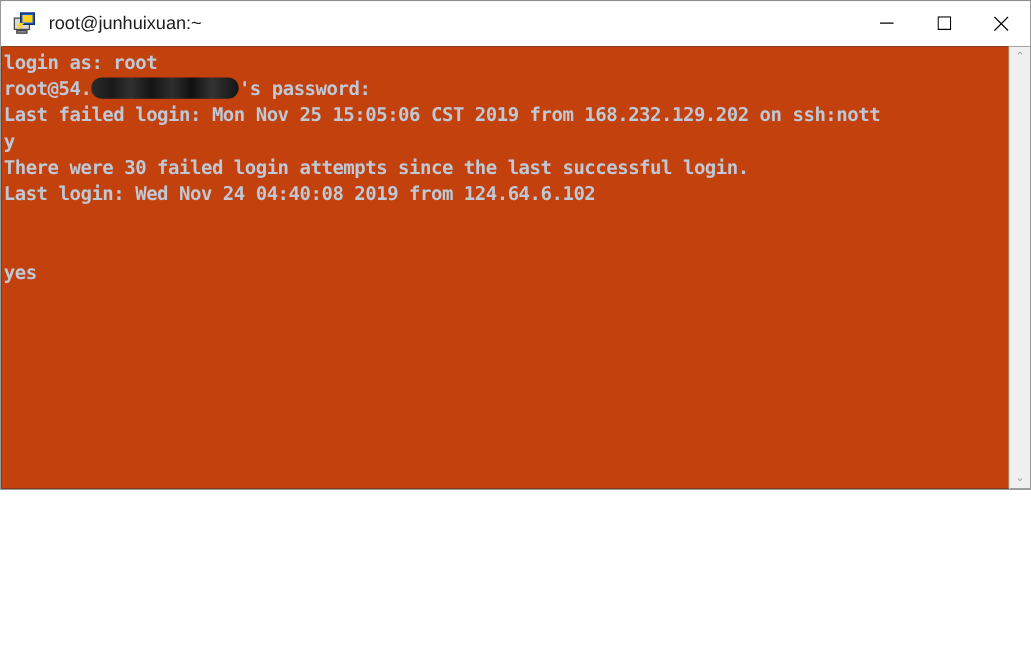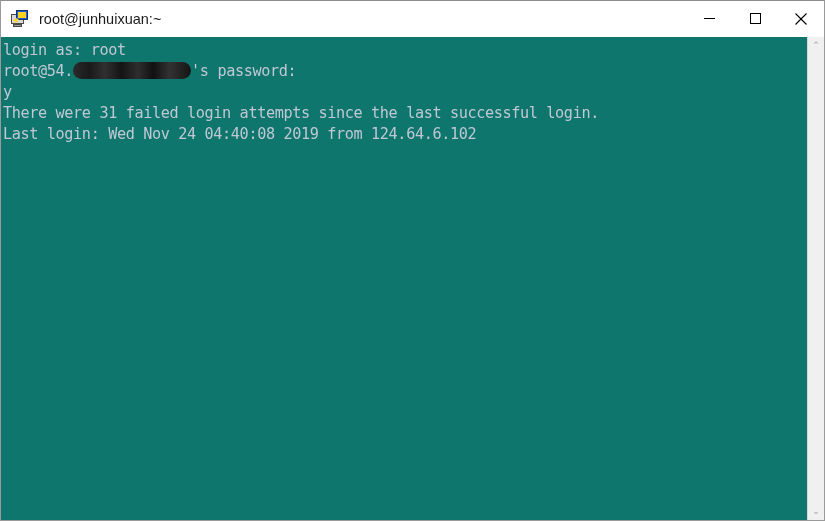--- a/index.html
+++ b/index.html
@@ -10,21 +10,21 @@
   body {
     width: 825px;
     height: 521px;
     overflow: hidden;
     font-family: "Liberation Sans", sans-serif;
   }
 
   #window {
     position: relative;
     width: 825px;
-    height: 521px;
+    height: 392px;
     box-sizing: border-box;
     background: #ffffff;
     border: 1px solid #9a9a9a;
     border-top: 1px solid #8d8d8d;
     display: flex;
     flex-direction: column;
     justify-content: flex-end;
   }
 
   
@@ -125,24 +125,25 @@
   
   #body-area {
     flex: 1 1 auto;
     display: flex;
     background: #000000;
     position: relative;
     overflow: hidden;
   }
   #terminal {
     flex: 1 1 auto;
-    background: #0f766e;
+    background: #c2410c;
     padding: 3px 0 0 2px;
     box-sizing: border-box;
     overflow: hidden;
+    font-weight: bold;
   }
   .tline {
     font-family: "DejaVu Sans Mono", monospace;
     font-size: 15.2px;
     line-height: 21px;
     height: 21px;
     color: #bfc8d4;
     white-space: pre;
     letter-spacing: -0.38px;
     position: relative;
@@ -239,33 +240,35 @@
   </div>
 
   <div id="body-area">
 
     <div id="terminal">
 
       <div class="tline">login as: root</div>
 
       <div class="tline"><span>root@54.</span><span class="redact host-ip"></span><span>'s password:</span></div>
 
+      <div class="tline">Last failed login: Mon Nov 25 15:05:06 CST 2019 from 168.232.129.202 on ssh:nott</div>
 
       <div class="tline">y</div>
 
-      <div class="tline">There were 31 failed login attempts since the last successful login.</div>
+      <div class="tline">There were 30 failed login attempts since the last successful login.</div>
 
       <div class="tline">Last login: Wed Nov 24 04:40:08 2019 from 124.64.6.102</div>
 
       <div class="tline blank"></div>
 
 
       <div class="tline blank"></div>
 
 
+      <div class="tline">yes</div>
 
 
     </div>
 
     <div id="scrollbar">
       <div class="sb-arrow">⌃</div>
       <div id="sb-track"></div>
       <div class="sb-arrow">⌄</div>
     </div>
 

